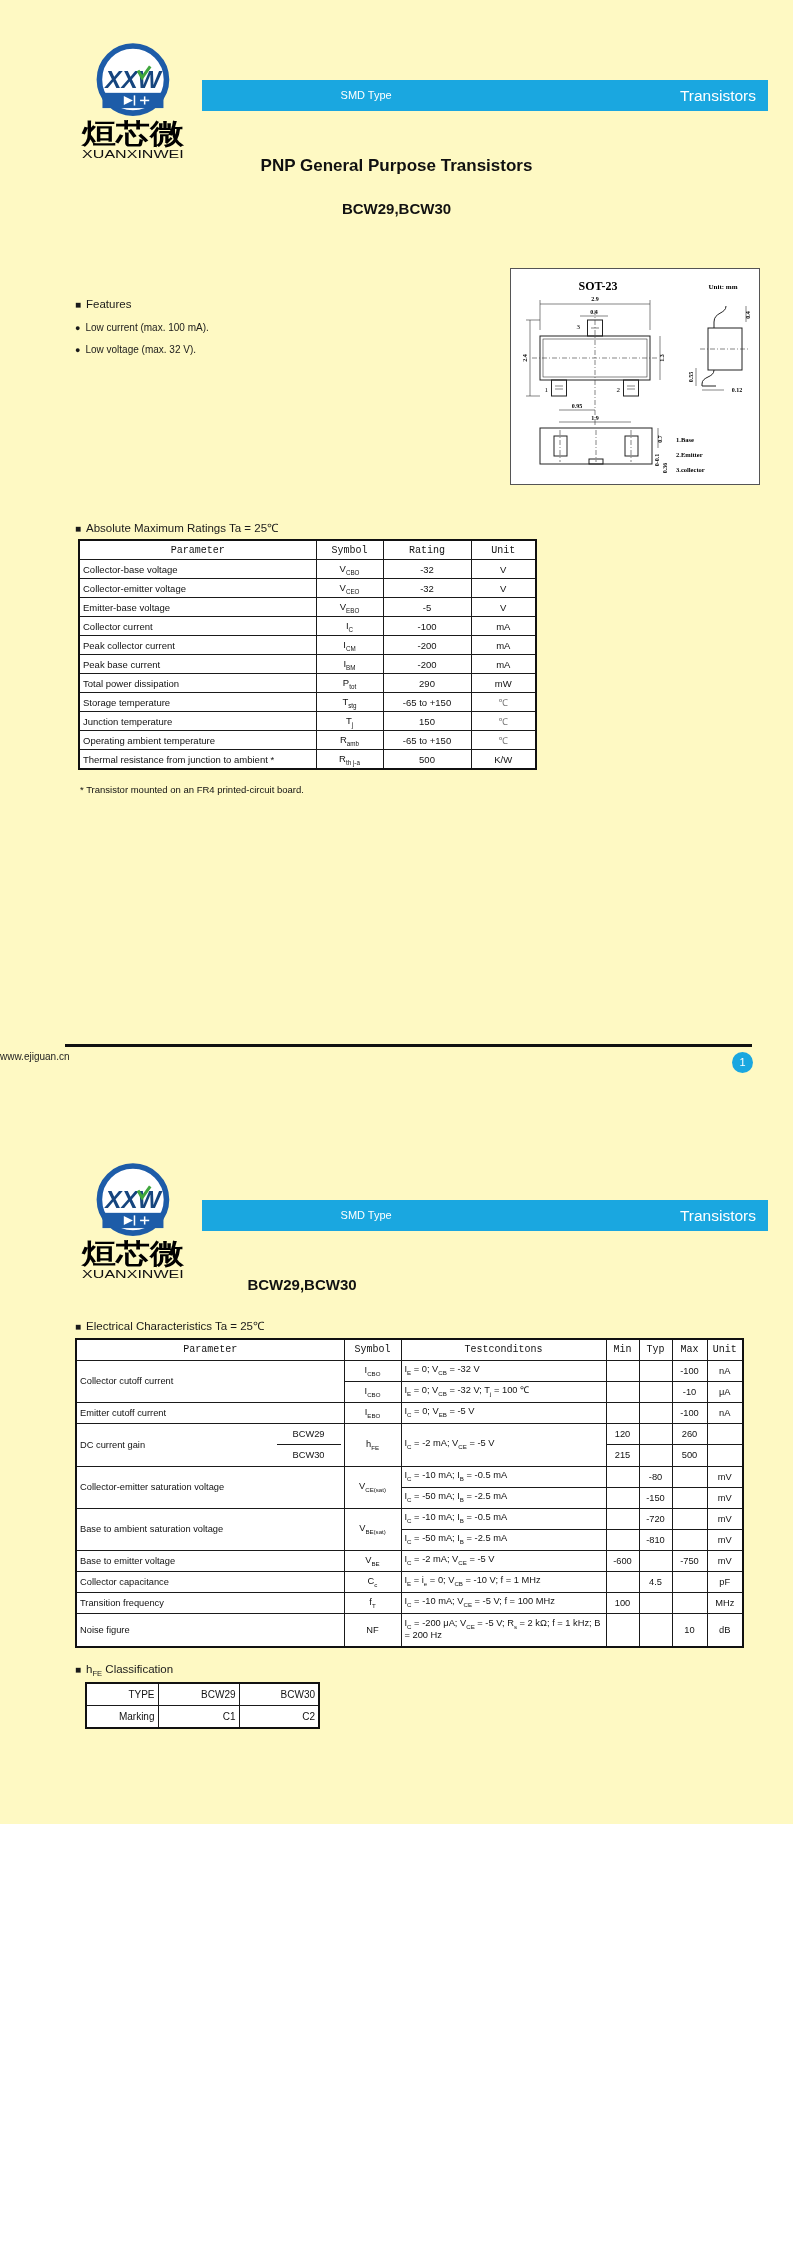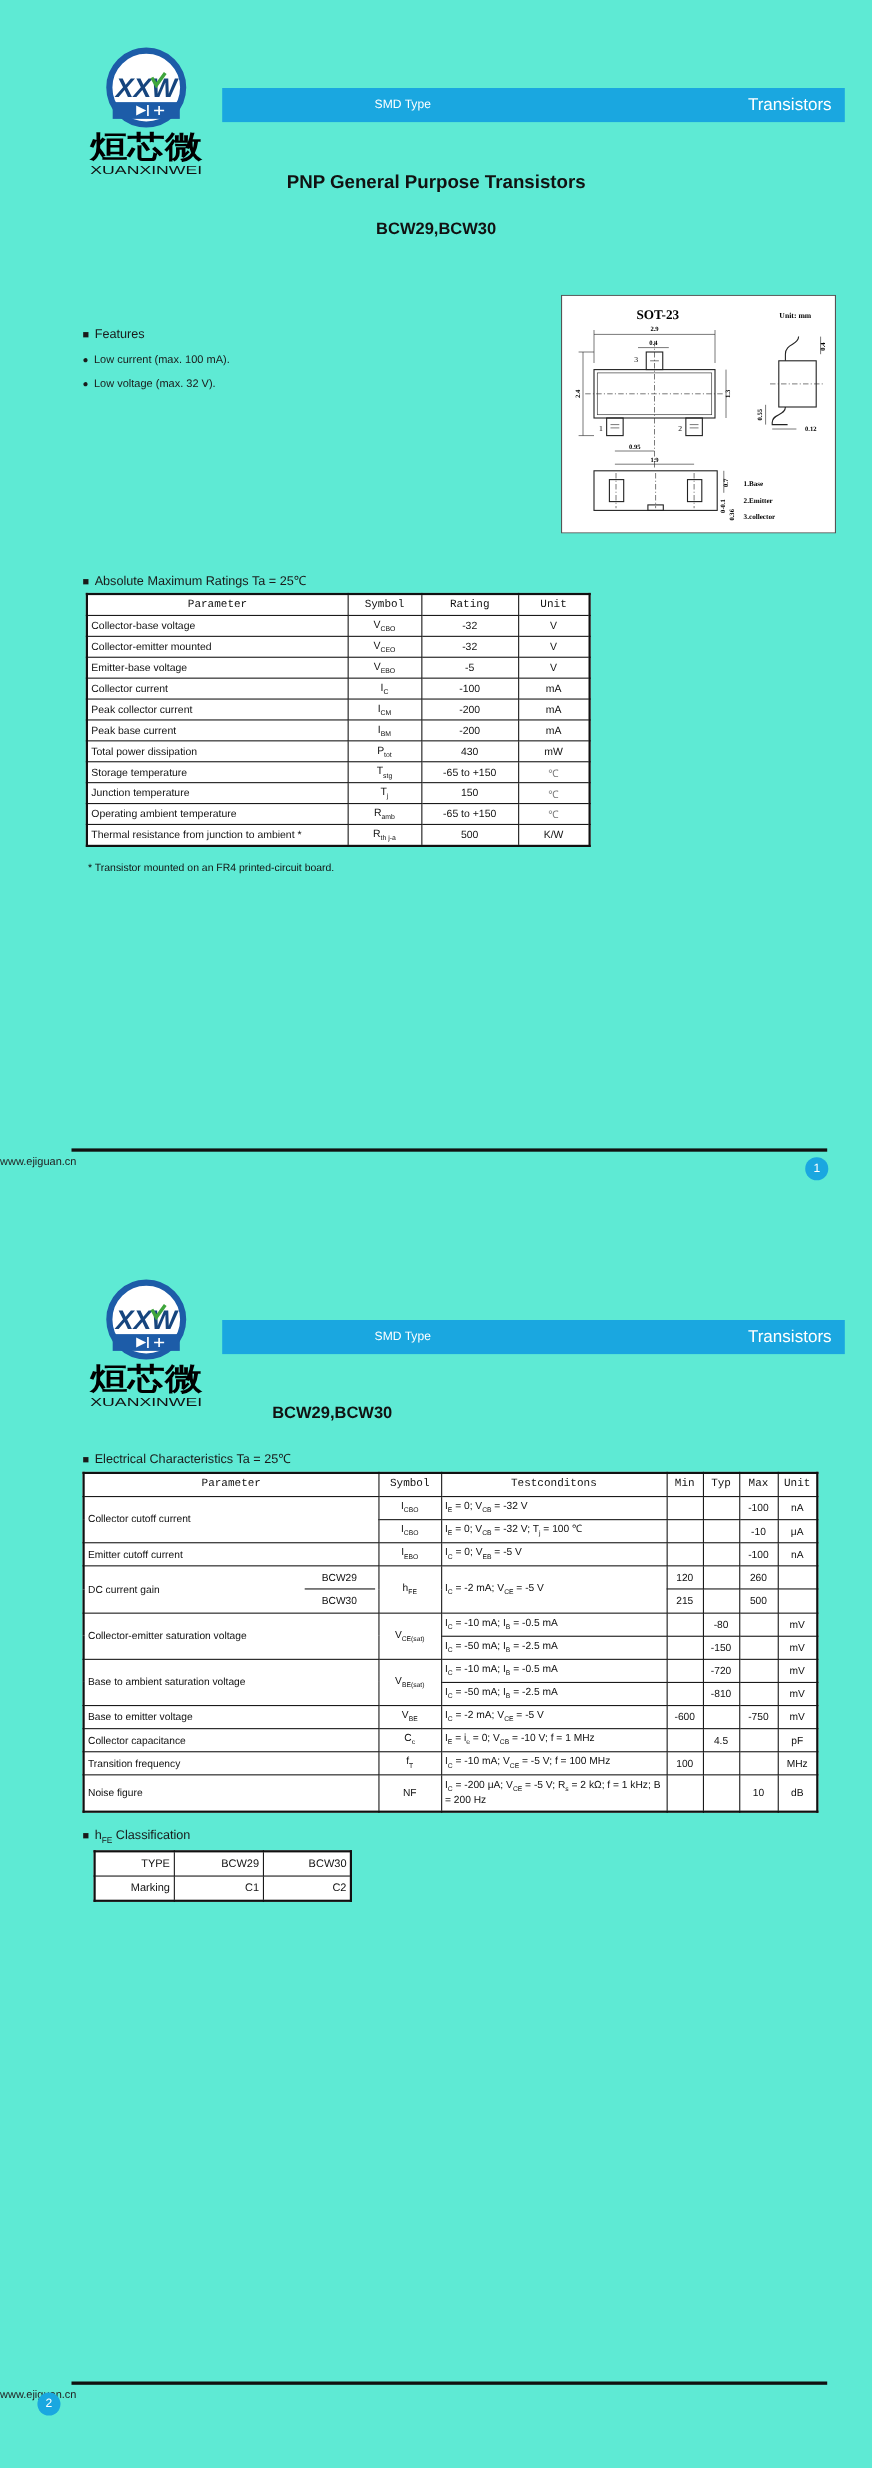--- a/index.html
+++ b/index.html
@@ -1,16 +1,16 @@
 <!DOCTYPE html>
 <html style="--accent: #1aa7e0;"><head>
 <meta charset="utf-8">
 <style>
   html,body{margin:0;padding:0;background:#ffffff;}
-  .sheet{position:relative;width:793px;height:2244px;background:#5eead4;overflow:hidden;
+  .sheet{position:relative;width:793px;height:1824px;background:#fef9c3;overflow:hidden;
          font-family:"Liberation Sans",sans-serif;color:#111;}
   
   .logo{position:absolute;left:80px;width:112px;height:122px;}
   
   .bar{position:absolute;left:202px;width:566px;height:31px;background:var(--accent,#1aa7e0);}
   .bar .bar-smd{position:absolute;left:0;top:0;width:58%;text-align:center;line-height:31px;
                 color:#fff;font-size:11px;}
   .bar .bar-tr{position:absolute;right:12px;top:0;line-height:31px;color:#fff;font-size:15.5px;}
   
   .title1{position:absolute;top:156px;left:0;width:100%;text-align:center;font-size:17px;font-weight:bold;}
@@ -203,21 +203,21 @@
         </tr>
       </thead>
       <tbody>
         <tr>
             <td class="pl">Collector-base voltage</td>
             <td class="c">V<sub>CBO</sub></td>
             <td class="c">-32</td>
             <td class="c">V</td>
           </tr>
         <tr>
-            <td class="pl">Collector-emitter mounted</td>
+            <td class="pl">Collector-emitter voltage</td>
             <td class="c">V<sub>CEO</sub></td>
             <td class="c">-32</td>
             <td class="c">V</td>
           </tr>
         <tr>
             <td class="pl">Emitter-base voltage</td>
             <td class="c">V<sub>EBO</sub></td>
             <td class="c">-5</td>
             <td class="c">V</td>
           </tr>
@@ -235,21 +235,21 @@
           </tr>
         <tr>
             <td class="pl">Peak base current</td>
             <td class="c">I<sub>BM</sub></td>
             <td class="c">-200</td>
             <td class="c">mA</td>
           </tr>
         <tr>
             <td class="pl">Total power dissipation</td>
             <td class="c">P<sub>tot</sub></td>
-            <td class="c">430</td>
+            <td class="c">290</td>
             <td class="c">mW</td>
           </tr>
         <tr>
             <td class="pl">Storage temperature</td>
             <td class="c">T<sub>stg</sub></td>
             <td class="c">-65 to +150</td>
             <td class="c dimu">℃</td>
           </tr>
         <tr>
             <td class="pl">Junction temperature</td>

